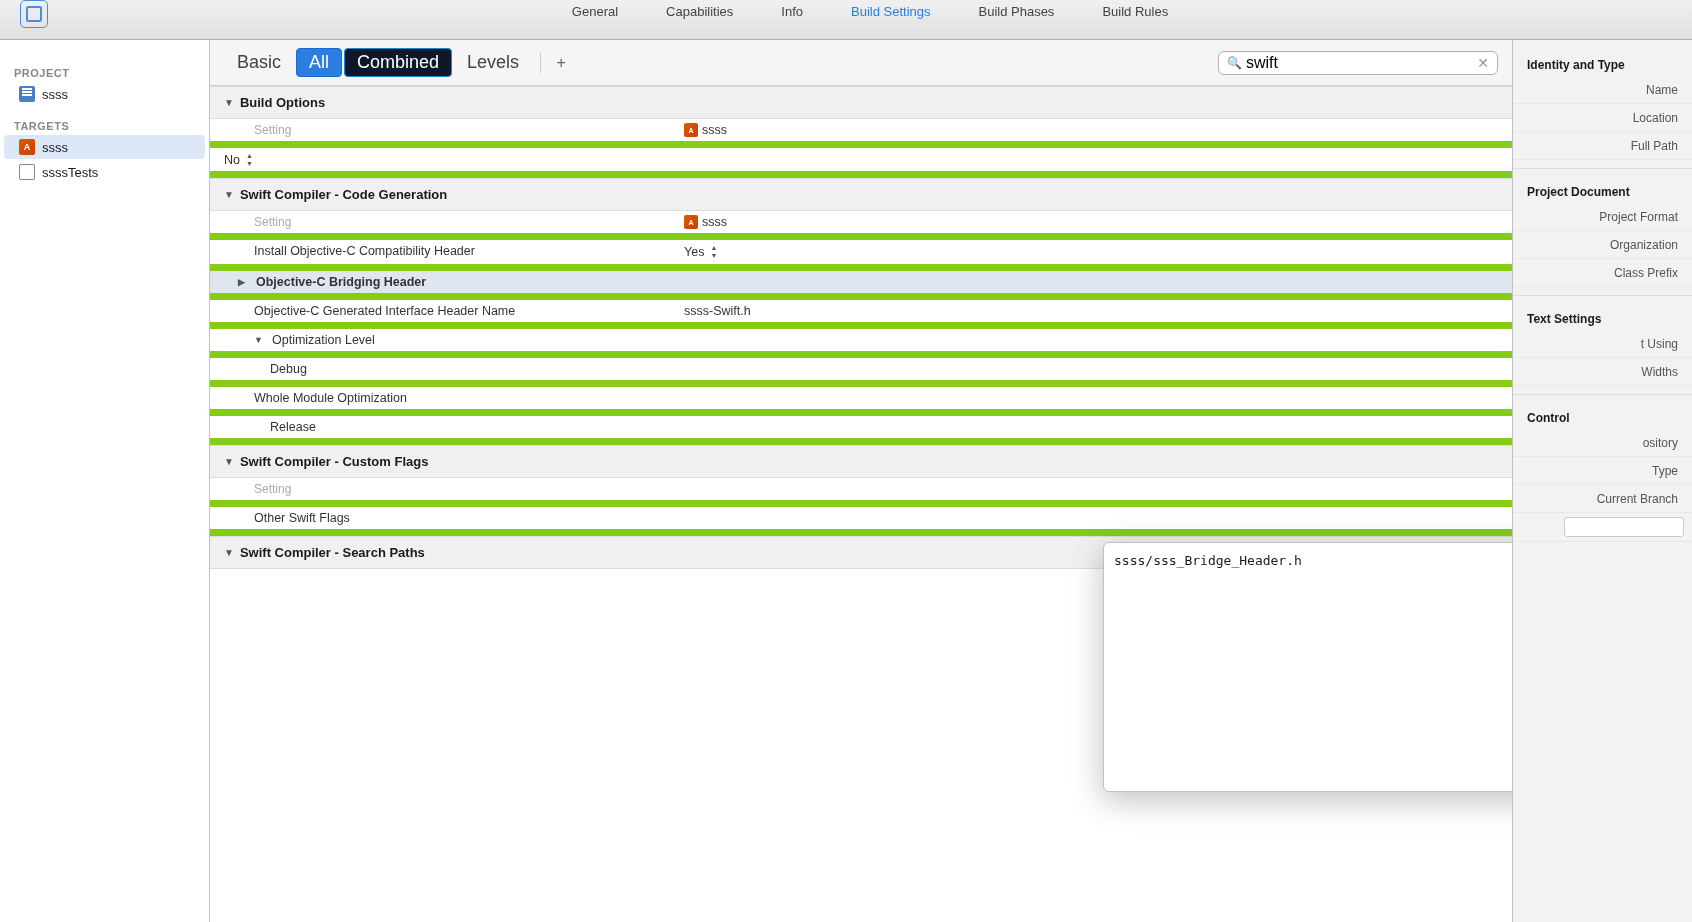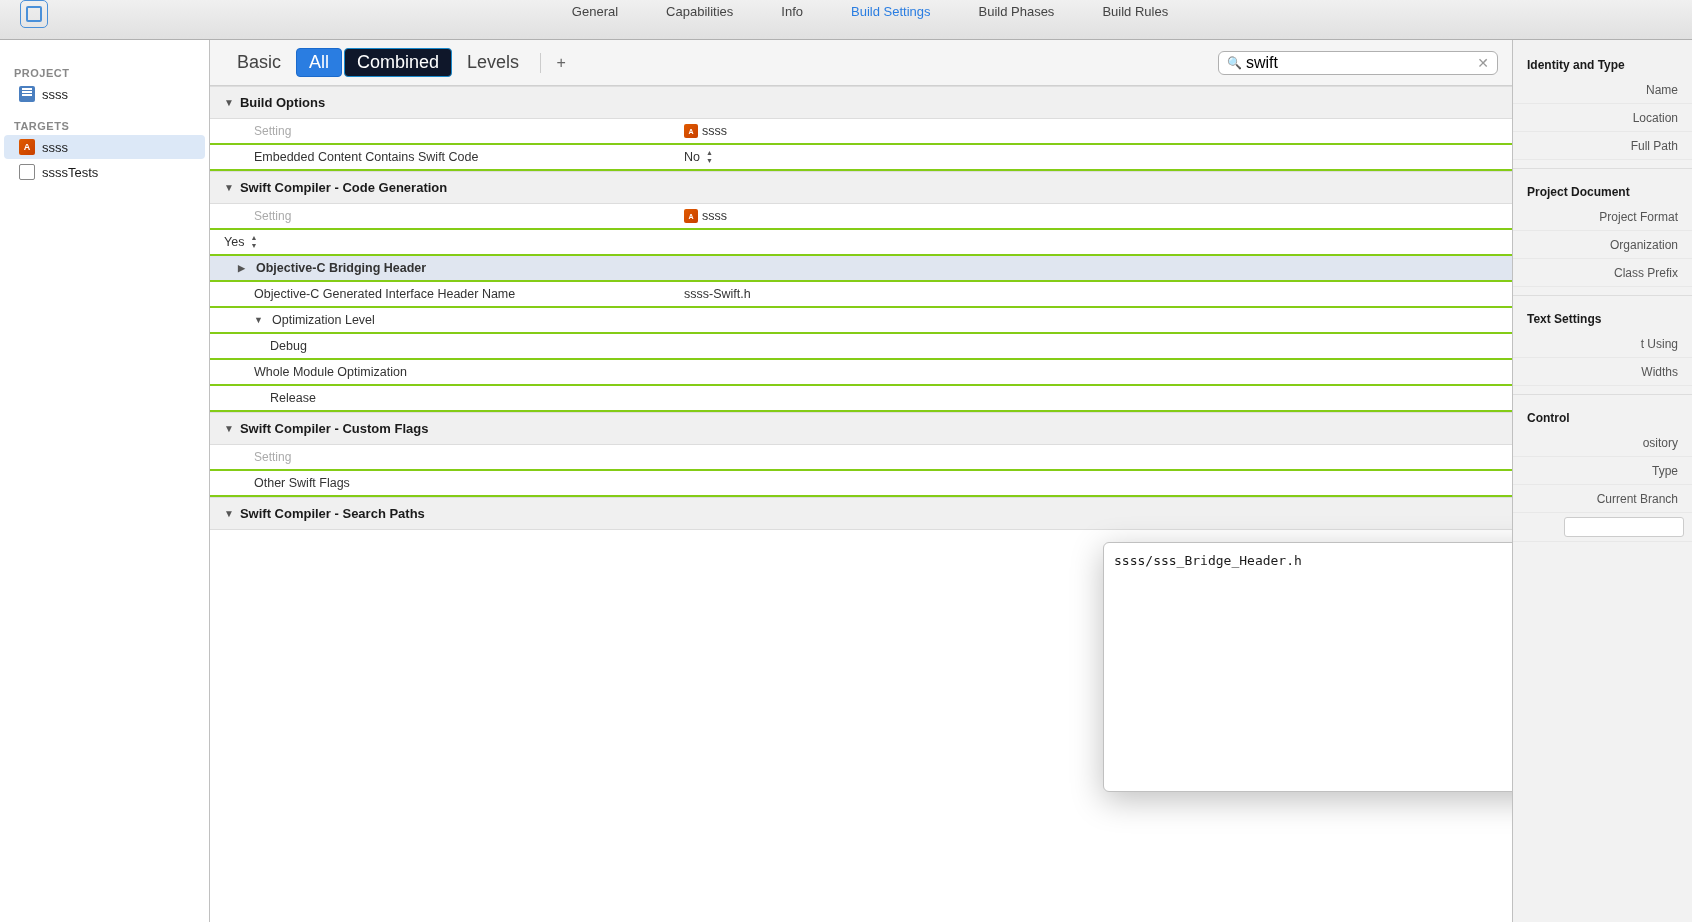--- a/index.html
+++ b/index.html
@@ -234,23 +234,22 @@
       background: linear-gradient(135deg, #e05a00, #c84000);
       border-radius: 2px;
       display: flex; align-items: center; justify-content: center;
       font-size: 7px;
       color: white;
       font-weight: bold;
     }
 
     .table-row {
       display: flex;
-      align-items: center;
       padding: 4px 14px;
-      border-bottom: 2px solid #84cc16;
+      border-bottom: 7px solid #84cc16;
       min-height: 26px;
     }
     .table-row.highlighted { background: #e8edf5; }
 
     .row-setting {
       flex: 0 0 460px;
       color: #333;
       font-size: 12.5px;
       padding-left: 30px;
     }
@@ -419,41 +418,41 @@
 
         <div class="table-row">
           <div class="col-setting row-setting" style="color:#aaa;font-size:12px">Setting</div>
           <div class="col-value row-value">
             <div class="mini-target-icon">A</div>
             <span>ssss</span>
           </div>
         </div>
 
         <div class="table-row">
-          <div class="col-setting row-setting">Embedded Content Contains Swift Code</div>
           <div class="row-value">
             <span>No</span>
             <span class="stepper">▲<br>▼</span>
           </div>
         </div>
 
         <div class="section-header">
           <span class="section-chevron">▼</span>
           <span>Swift Compiler - Code Generation</span>
         </div>
 
         <div class="table-row">
           <div class="col-setting row-setting" style="color:#aaa;font-size:12px">Setting</div>
           <div class="col-value row-value">
             <div class="mini-target-icon">A</div>
             <span>ssss</span>
           </div>
         </div>
 
         <div class="table-row">
+          <div class="col-setting row-setting">Install Objective-C Compatibility Header</div>
           <div class="row-value">
             <span>Yes</span>
             <span class="stepper">▲<br>▼</span>
           </div>
         </div>
 
         <div class="table-row highlighted" style="background:#e0e6f0">
           <div class="col-setting row-setting bold" style="padding-left:14px;display:flex;align-items:center;gap:4px">
             <span class="expand-arrow">▶</span>
             <strong>Objective-C Bridging Header</strong>

